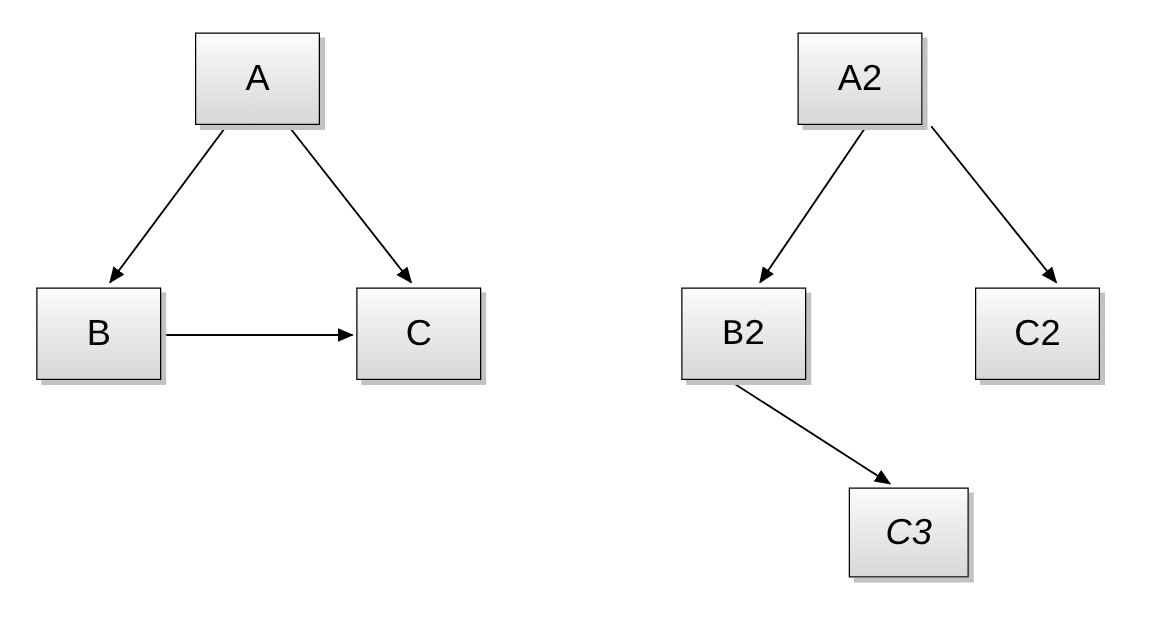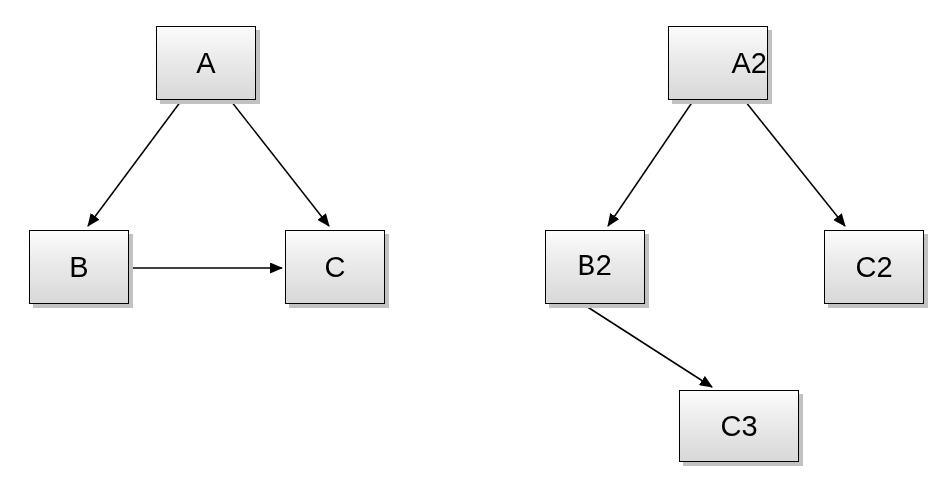--- a/index.html
+++ b/index.html
@@ -39,24 +39,24 @@
       cursor: default;
       user-select: none;
     }
     .node-label {
       line-height: 1;
     }
     
     #node-A  { left: 156px; top:  26px; }
     #node-B  { left:  29px; top: 230px; }
     #node-C  { left: 285px; top: 230px; }
-    #node-A2 { left: 668px; top:  26px; justify-content: flex-end; }
+    #node-A2 { left: 638px; top:  26px; }
     #node-B2 { left: 545px; top: 230px; font-family: Liberation Mono, monospace; }
-    #node-C2 { left: 824px; top: 230px; align-items: center; }
-    #node-C3 { left: 679px; top: 390px; width: 120px; height: 72px; }
+    #node-C2 { left: 780px; top: 230px; align-items: center; }
+    #node-C3 { left: 679px; top: 390px; width: 96px; height: 72px; font-style: italic; }
   </style>
 </head>
 <body>
 
 <div class="canvas">
 
   <svg class="edges" viewBox="0 0 940 504" xmlns="http://www.w3.org/2000/svg">
     <defs>
       <marker id="arrowhead" markerWidth="13" markerHeight="11" refX="12" refY="5.5" orient="auto" markerUnits="userSpaceOnUse">
         <path d="M0,0 L13,5.5 L0,11 z" fill="#000000"></path>

